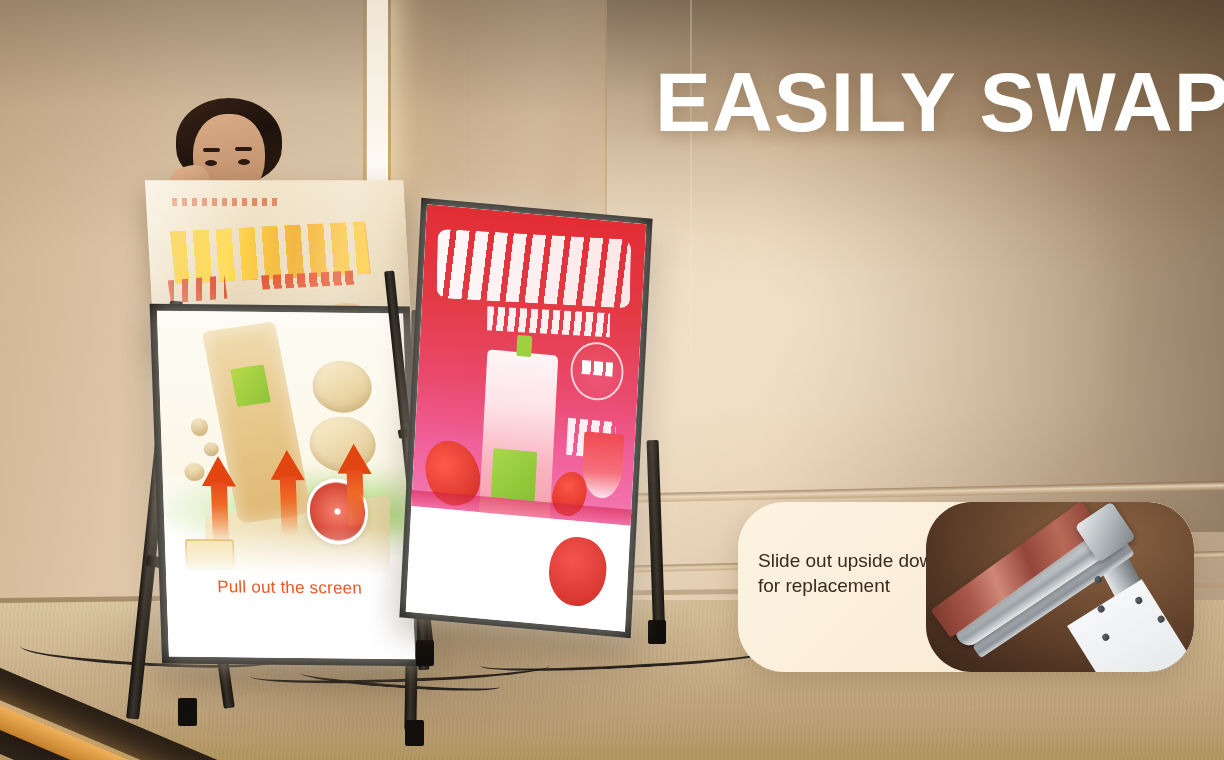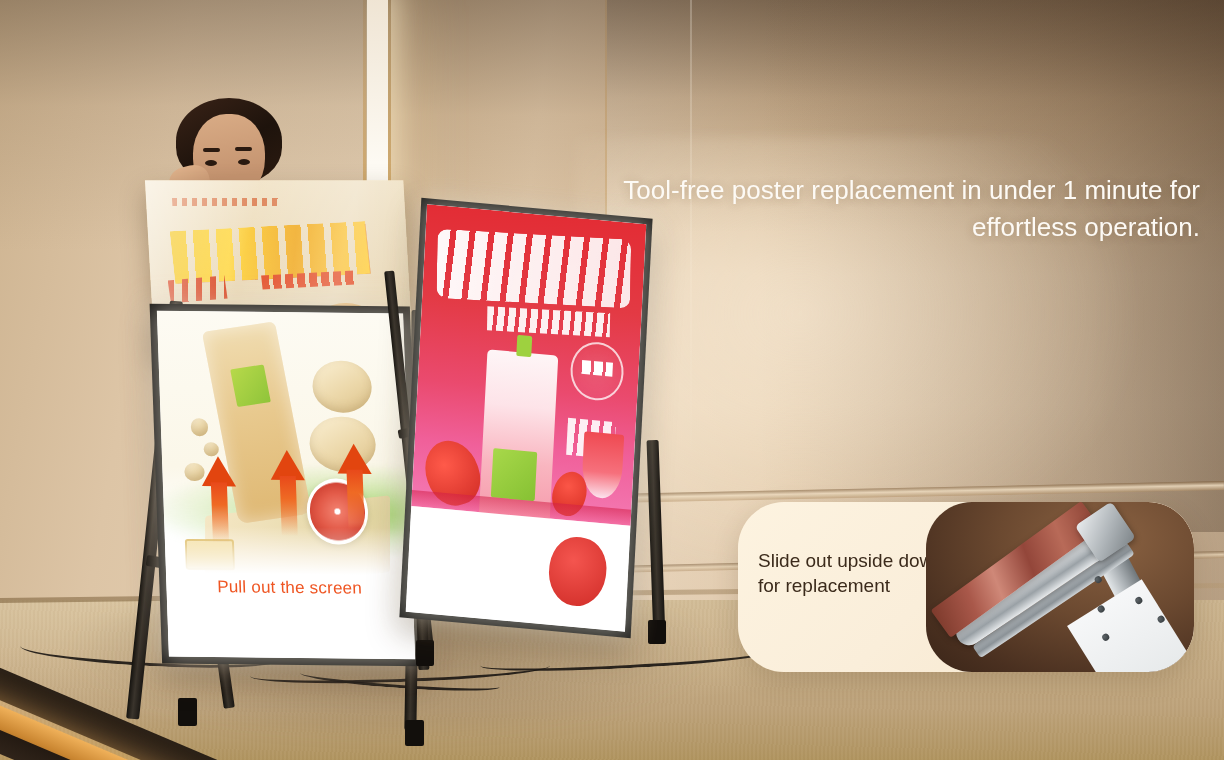--- a/index.html
+++ b/index.html
@@ -560,21 +560,21 @@
         <div class="artR-cup"></div>
         <div class="artR-lid"></div>
         <div class="artR-cuplabel"></div>
         <div class="artR-shelf"></div>
         <div class="artR-white"></div>
         <div class="artR-heart"></div>
       </div>
     </div>
   </div>
 
-  <div class="subline">Tool-free poster replacement in under 1 minute for effortless operation.</div>
+  <div class="headline">EASILY SWAP</div>
 
   <div class="callout">
     <div class="callout-text">Slide out upside down for replacement</div>
     <div class="callout-photo">
       <div class="cp-frame">
         <div class="cp-side"></div>
         <div class="cp-white"></div>
         <div class="cp-rail2"></div>
         <div class="cp-rail"></div>
         <div class="cp-poster"></div>

